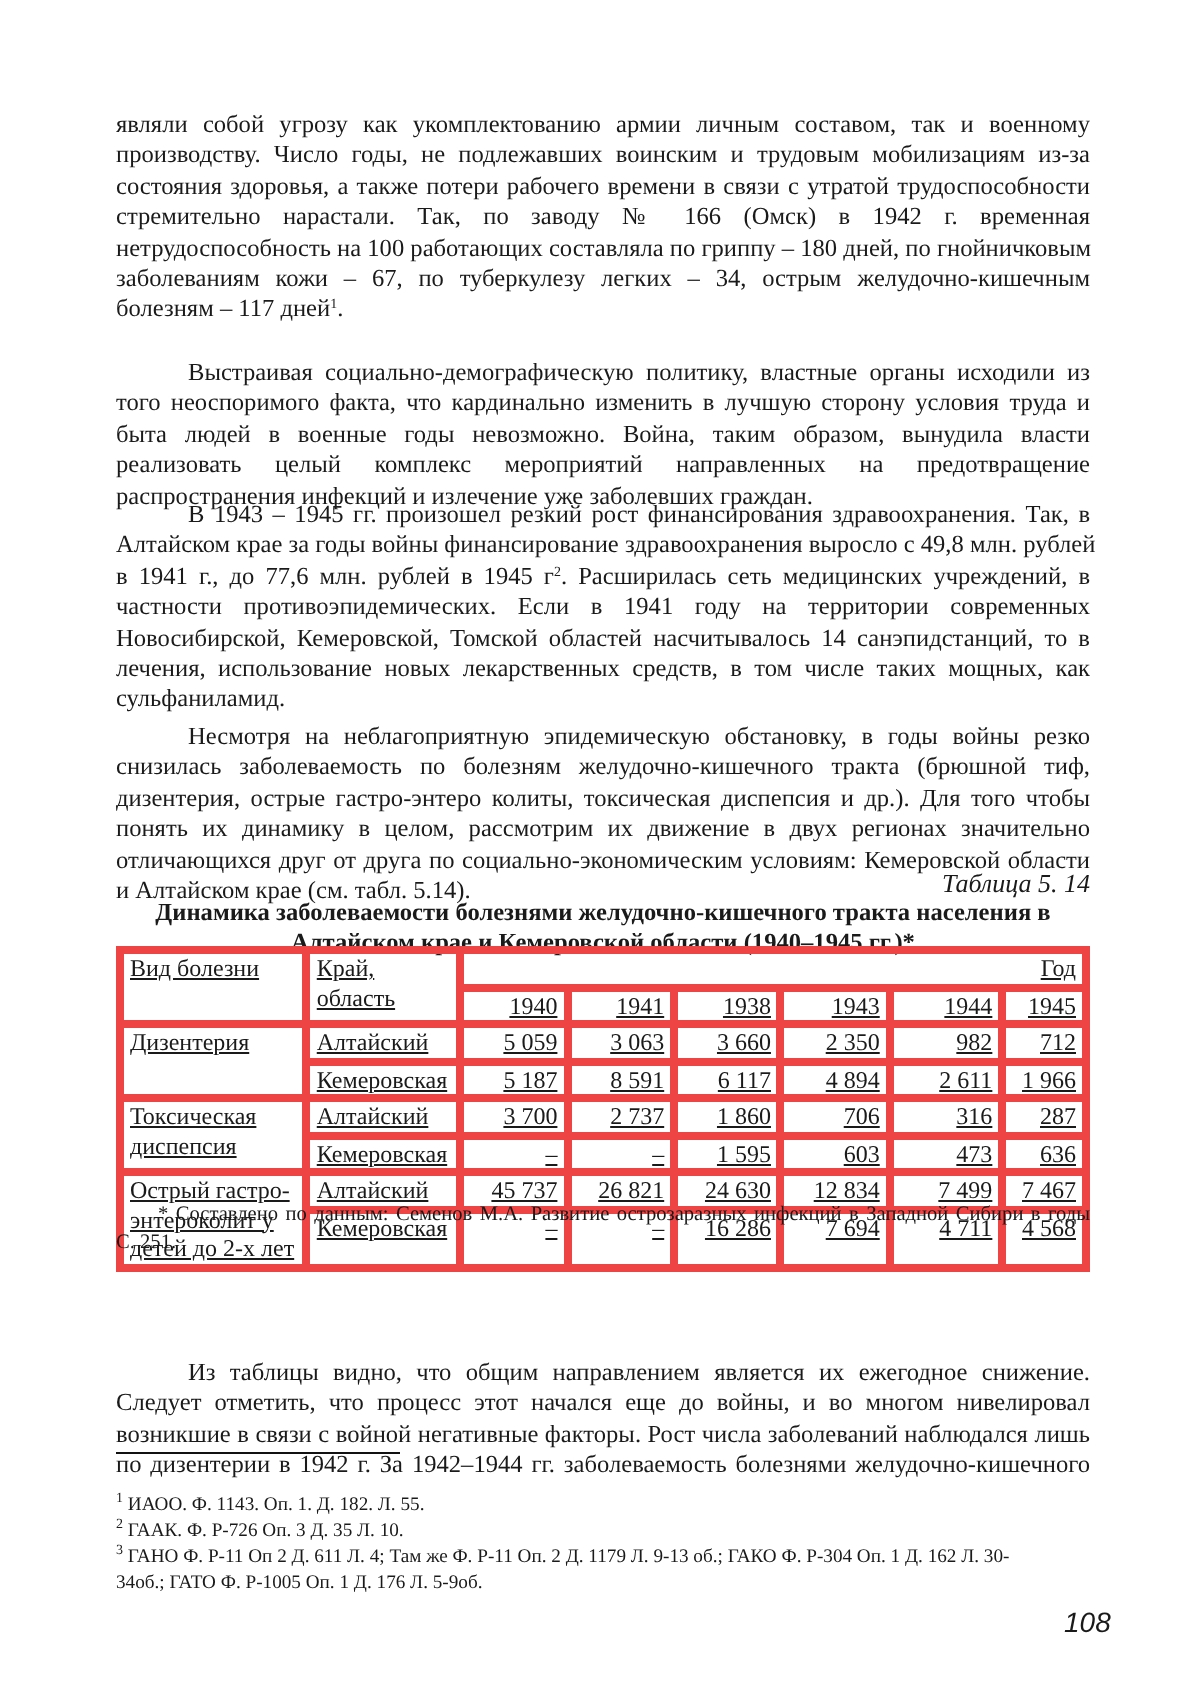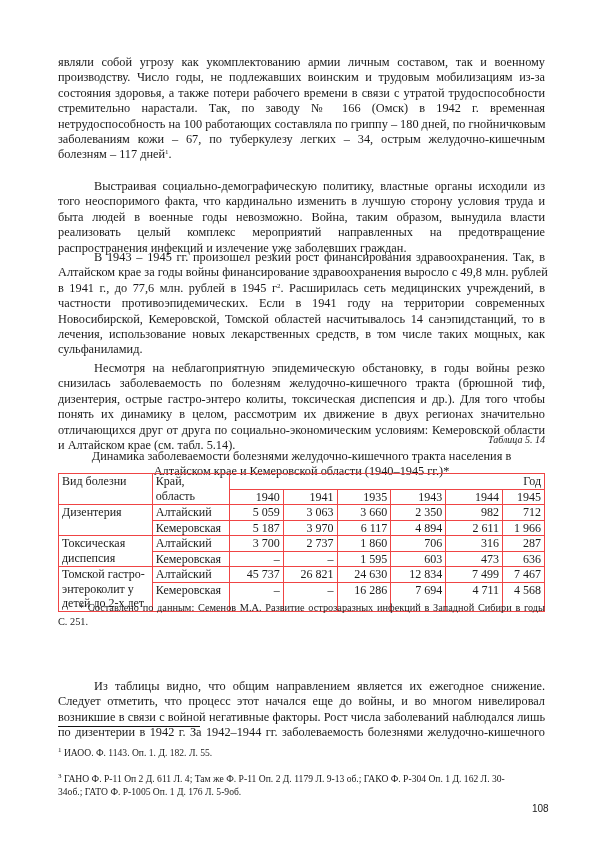--- a/index.html
+++ b/index.html
@@ -5,32 +5,32 @@
   html, body { margin: 0; padding: 0; background: #ffffff; }
   body { width: 600px; height: 849px; position: relative; overflow: hidden;
          font-family: "Liberation Serif", serif; color: #1a1a1a; }
   .page { position: absolute; left: 0; top: 0; width: 600px; height: 673px; }
   .p { position: absolute; left: 58px; width: 487px; font-size: 12.3px; line-height: 15.4px;
        text-align: justify; margin: 0; }
   .p .ln { display: block; text-align: justify; text-align-last: justify; white-space: nowrap; height: 15.4px; }
   .p .ln.last { text-align-last: left; }
   .indent { padding-left: 36px; margin-top: 24px; }
   sup { font-size: 7px; line-height: 0; vertical-align: 4px; }
-  .tcap { position: absolute; right: 55px; top: 434px; font-style: italic; font-size: 10px; }
+  .tcap { position: absolute; right: 55px; top: 434px; font-style: italic; font-size: 13px; }
   .ttitle { position: absolute; left: 58px; width: 487px; top: 449px; text-align: center;
-            font-weight: normal; font-size: 12.3px; line-height: 14.5px; }
+            font-weight: bold; font-size: 12.3px; line-height: 14.5px; }
   table.data { position: absolute; left: 58px; top: 473px; width: 487px; border-collapse: collapse;
                font-size: 12px; }
-  table.data td { border: 1px solid #ef4444; padding: 0 3px; line-height: 14.5px; height: 14.5px; vertical-align: top; }
+  table.data td { border: 4px solid #ef4444; padding: 0 3px; line-height: 14.5px; height: 14.5px; vertical-align: top; text-decoration: underline; }
   table.data td.num { text-align: right; }
   .source { position: absolute; left: 58px; width: 487px; top: 601px; font-size: 10.3px; line-height: 14px;
             text-align: justify; }
   .fnline { position: absolute; left: 58px; top: 726px; width: 142px; border-top: 1px solid #111; }
   .fn { position: absolute; left: 58px; width: 487px; font-size: 9.6px; line-height: 13px; }
-  .pagenum { position: absolute; left: 532px; top: 803px; font-family: "Liberation Sans", sans-serif; font-size: 10px; }
+  .pagenum { position: absolute; left: 532px; top: 803px; font-family: "Liberation Sans", sans-serif; font-size: 14px; font-style: italic; }
 </style>
 </head>
 <body>
 
 <div class="page">
 
   <div class="p" style="top:55px">
     <span class="ln">являли собой угрозу как укомплектованию армии личным составом, так и военному</span>
     <span class="ln">производству. Число годы, не подлежавших воинским и трудовым мобилизациям из-за</span>
     <span class="ln">состояния здоровья, а также потери рабочего времени в связи с утратой трудоспособности</span>
@@ -89,40 +89,40 @@
       <td rowspan="2">Вид болезни</td>
       <td rowspan="2">
             <div>Край,</div>
             <div>область</div>
           </td>
       <td colspan="6" class="num">Год</td>
     </tr>
     <tr>
       <td class="num">1940</td>
       <td class="num">1941</td>
-      <td class="num">1935</td>
+      <td class="num">1938</td>
       <td class="num">1943</td>
       <td class="num">1944</td>
       <td class="num">1945</td>
     </tr>
 
     <tr>
       <td rowspan="2">Дизентерия</td>
       <td>Алтайский</td>
       <td class="num">5 059</td>
       <td class="num">3 063</td>
       <td class="num">3 660</td>
       <td class="num">2 350</td>
       <td class="num">982</td>
       <td class="num">712</td>
     </tr>
     <tr>
       <td>Кемеровская</td>
       <td class="num">5 187</td>
-      <td class="num">3 970</td>
+      <td class="num">8 591</td>
       <td class="num">6 117</td>
       <td class="num">4 894</td>
       <td class="num">2 611</td>
       <td class="num">1 966</td>
     </tr>
 
     <tr>
       <td rowspan="2">
             <div>Токсическая</div>
             <div>диспепсия</div>
@@ -140,21 +140,21 @@
       <td class="num">–</td>
       <td class="num">–</td>
       <td class="num">1 595</td>
       <td class="num">603</td>
       <td class="num">473</td>
       <td class="num">636</td>
     </tr>
 
     <tr>
       <td rowspan="2">
-            <div>Томской гастро-</div>
+            <div>Острый гастро-</div>
             <div>энтероколит у</div>
             <div>детей до 2-х лет</div>
           </td>
       <td>Алтайский</td>
       <td class="num">45 737</td>
       <td class="num">26 821</td>
       <td class="num">24 630</td>
       <td class="num">12 834</td>
       <td class="num">7 499</td>
       <td class="num">7 467</td>
@@ -178,16 +178,17 @@
 
   <div class="p" style="top:655px">
     <span class="ln indent">Из таблицы видно, что общим направлением является их ежегодное снижение.</span>
     <span class="ln">Следует отметить, что процесс этот начался еще до войны, и во многом нивелировал</span>
     <span class="ln">возникшие в связи с войной негативные факторы. Рост числа заболеваний наблюдался лишь</span>
     <span class="ln">по дизентерии в 1942 г. За 1942–1944 гг. заболеваемость болезнями желудочно-кишечного</span>
   </div>
 
   <div class="fnline"></div>
   <div class="fn" style="top:746px"><sup>1</sup><span> ИАОО. Ф. 1143. Оп. 1. Д. 182. Л. 55.</span></div>
+  <div class="fn" style="top:759px"><sup>2</sup><span> ГААК. Ф. Р-726 Оп. 3 Д. 35 Л. 10.</span></div>
   <div class="fn" style="top:772px"><sup>3</sup><span> ГАНО Ф. Р-11 Оп 2 Д. 611 Л. 4; Там же Ф. Р-11 Оп. 2 Д. 1179 Л. 9-13 об.; ГАКО Ф. Р-304 Оп. 1 Д. 162 Л. 30-</span><br><span>34об.; ГАТО Ф. Р-1005 Оп. 1 Д. 176 Л. 5-9об.</span></div>
 
   <div class="pagenum">108</div>
 </div>
 
 </body></html>

